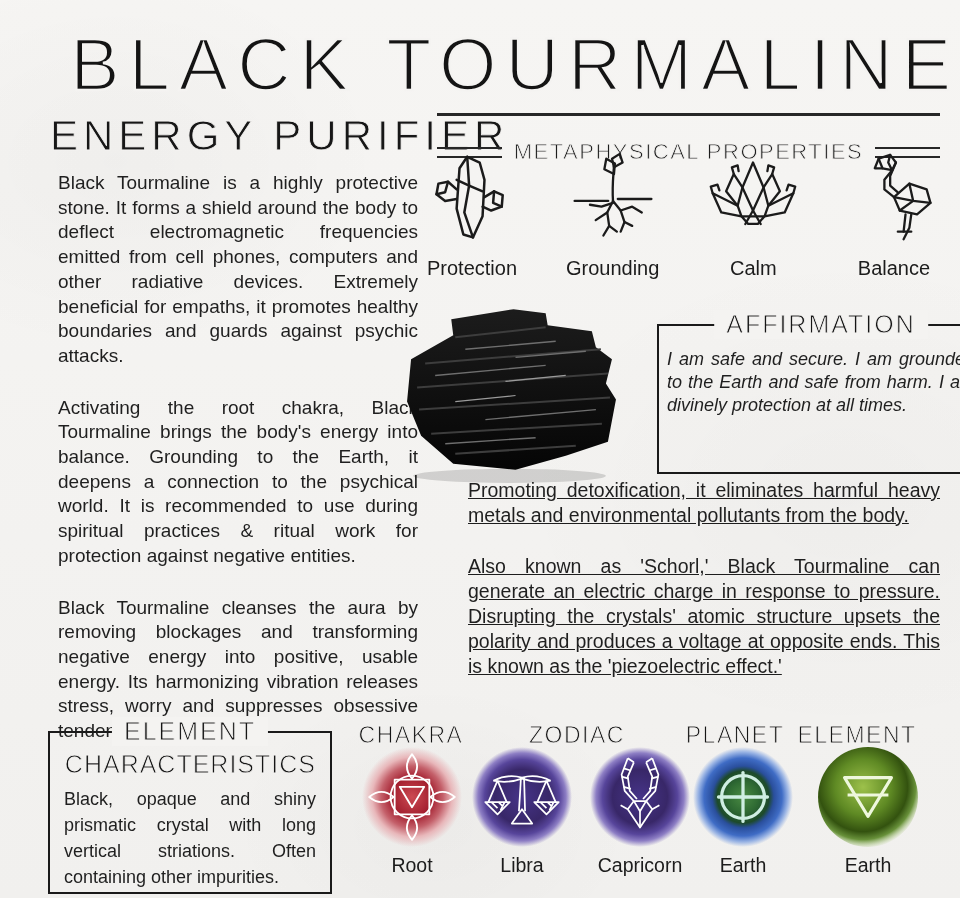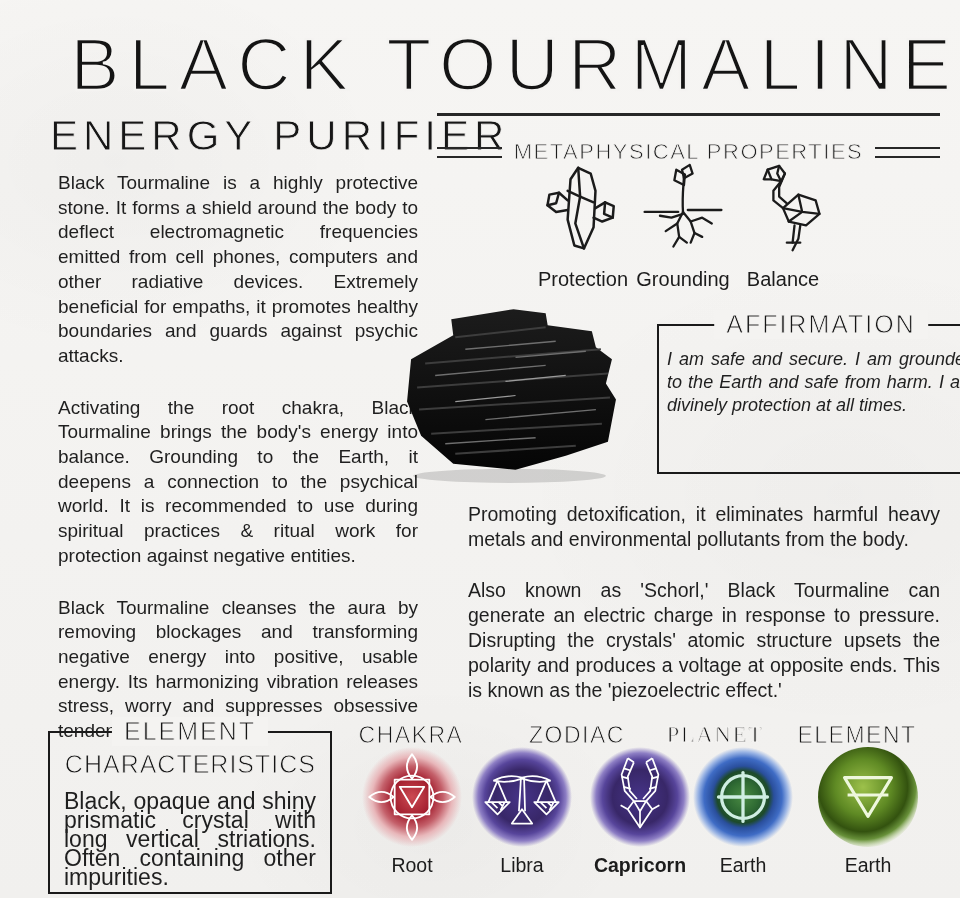--- a/index.html
+++ b/index.html
@@ -32,56 +32,56 @@
     .subtitle, .meta-label, .frame-title, .phys-title2, .corr-heading { -webkit-text-stroke:0.8px #f4f3f1; }
   }
   .meta-rule { position:absolute; top:113px; left:437px; width:503px; }
   .rule-top { border-top:3px solid #272727; }
   .rule-row { display:flex; align-items:center; gap:12px; margin-top:23px; }
   .dbl { flex:1; height:11px; border-top:2.5px solid #272727; border-bottom:2.5px solid #272727; }
   .meta-label { font-size:22px; letter-spacing:1.5px; white-space:nowrap; color:#1d1d1d; }
 
   .col-left { position:absolute; left:46px; top:171px; width:360px;margin-left:12px; }
   .col-left p { font-size:19px; line-height:24.7px; text-align:justify; margin-bottom:27px; color:#1f1f1f; }
-  .col-right { position:absolute; left:468px; top:502px; width:472px; }
+  .col-right { position:absolute; left:468px; top:478px; width:472px;text-decoration:underline; }
   .col-right p { font-size:19.5px; line-height:25px; text-align:justify; margin-bottom:26px; color:#1f1f1f; }
 
-  .icons-row { position:absolute; left:422px; top:162px; width:522px; display:flex; justify-content:center; }
+  .icons-row { position:absolute; left:422px; top:151px; width:522px; display:flex; justify-content:space-between; }
   .prop { display:flex; flex-direction:column; align-items:center; width:100px; }
   .prop svg { width:96px; height:96px; }
   .prop-label { font-size:20px; margin-top:6px; color:#1c1c1c; white-space:nowrap; }
 
   .crystal { position:absolute; left:395px; top:297px; width:229px; height:189px; }
   .crystal svg { width:100%; height:100%; }
 
   .frame-box { border:2.5px solid #1a1a1a; position:absolute; }
   .frame-title {
     position:absolute; top:-16px; left:50%; transform:translateX(-50%);
     background:#f4f3f1; padding:0 12px; font-size:25px; letter-spacing:2px;
     white-space:nowrap; color:#161616;
   }
   .affirm { left:626px; top:324px; width:328px; height:150px; padding:22px 8px 8px;margin-left:31px; }
   .affirm-text { font-size:18px; line-height:23px; text-align:justify; color:#1f1f1f;font-style:italic; }
 
   .phys { left:48px; top:731px; width:284px; height:163px; padding:15px 14px 8px; }
   .phys-title2 { text-align:right; font-size:25px; letter-spacing:1px; color:#161616; margin-top:2px; }
-  .phys-text { font-size:23px; line-height:19px; text-align:justify; margin-top:13px; color:#1f1f1f; }
+  .phys-text { font-size:18px; line-height:26px; text-align:justify; margin-top:7px; color:#1f1f1f; }
 
   .corr-heading { position:absolute; top:722px; transform:translateX(-50%); font-size:23px; letter-spacing:1.5px; white-space:nowrap; color:#161616; }
   #h-chakra  { left:411px; }
   #h-zodiac  { left:577px; }
-  #h-planet  { left:715px;font-family:Liberation Serif, serif; }
+  #h-planet  { left:735px; }
   #h-element { left:857px; }
 
   .badge { position:absolute; top:746px; width:112px; display:flex; flex-direction:column; align-items:center; }
   .badge svg { width:102px; height:102px; }
   .badge-label { font-size:19.5px; margin-top:2px; color:#1c1c1c; white-space:nowrap; }
   #b-root      { left:356px; }
   #b-libra     { left:466px; }
-  #b-capricorn { left:584px;font-weight:bold; }
+  #b-capricorn { left:584px; }
   #b-planet    { left:687px; }
   #b-element   { left:812px; }
 </style>
 </head>
 <body>
 
 <div id="stage">
 
   <h1 class="big-title">BLACK TOURMALINE</h1>
   <div class="subtitle">ENERGY PURIFIER</div>
@@ -132,20 +132,41 @@
               <path d="M44 64 L46 78 L40 88"></path>
               <path d="M46 78 L54 84"></path>
           <path d="M50 52 L58 62 L70 58 L80 64"></path>
               <path d="M58 62 L62 74 L58 84"></path>
               <path d="M62 74 L70 78"></path>
           <path d="M50 54 L38 58 L26 56"></path>
         </g>
           </svg>
       </span>
       <span class="prop-label">Grounding</span>
+    </div>
+    <div class="prop">
+      <span>
+        <svg viewBox="0 0 100 100">
+            <g fill="none" stroke="#1b1b1b" stroke-width="2.4" stroke-linejoin="round" stroke-linecap="round">
+          <path d="M50 12 L61 38 L50 62 L39 38 Z"></path>
+          <path d="M39 38 L30 24 L22 42 L34 57 Z"></path>
+              <path d="M61 38 L70 24 L78 42 L66 57 Z"></path>
+          <path d="M30 24 L28 17 L34 15 L35 21"></path>
+              <path d="M70 24 L72 17 L66 15 L65 21"></path>
+          <path d="M34 57 L8 44 L17 64 L38 68 Z"></path>
+              <path d="M66 57 L92 44 L83 64 L62 68 Z"></path>
+          <path d="M8 44 L6 37 L13 35 L15 41"></path>
+              <path d="M92 44 L94 37 L87 35 L85 41"></path>
+          <path d="M38 68 L62 68 L55 76 L45 76 Z"></path>
+          <path d="M50 62 L42 76"></path>
+              <path d="M50 62 L58 76"></path>
+        </g>
+          </svg>
+      </span>
+      <span class="prop-label">Calm</span>
     </div>
     <div class="prop">
       <span>
         <svg viewBox="0 0 100 100">
             <g fill="none" stroke="#1b1b1b" stroke-width="2.4" stroke-linejoin="round" stroke-linecap="round">
           <path d="M34 8 L46 4 L52 12 L48 20 L38 18 Z"></path>
               <path d="M34 8 L30 18 L38 18"></path>
               <path d="M46 4 L44 12 L48 20"></path>
           <path d="M48 20 L40 30 L40 40 L50 48"></path>
               <path d="M52 12 L46 26 L46 36 L54 43"></path>

